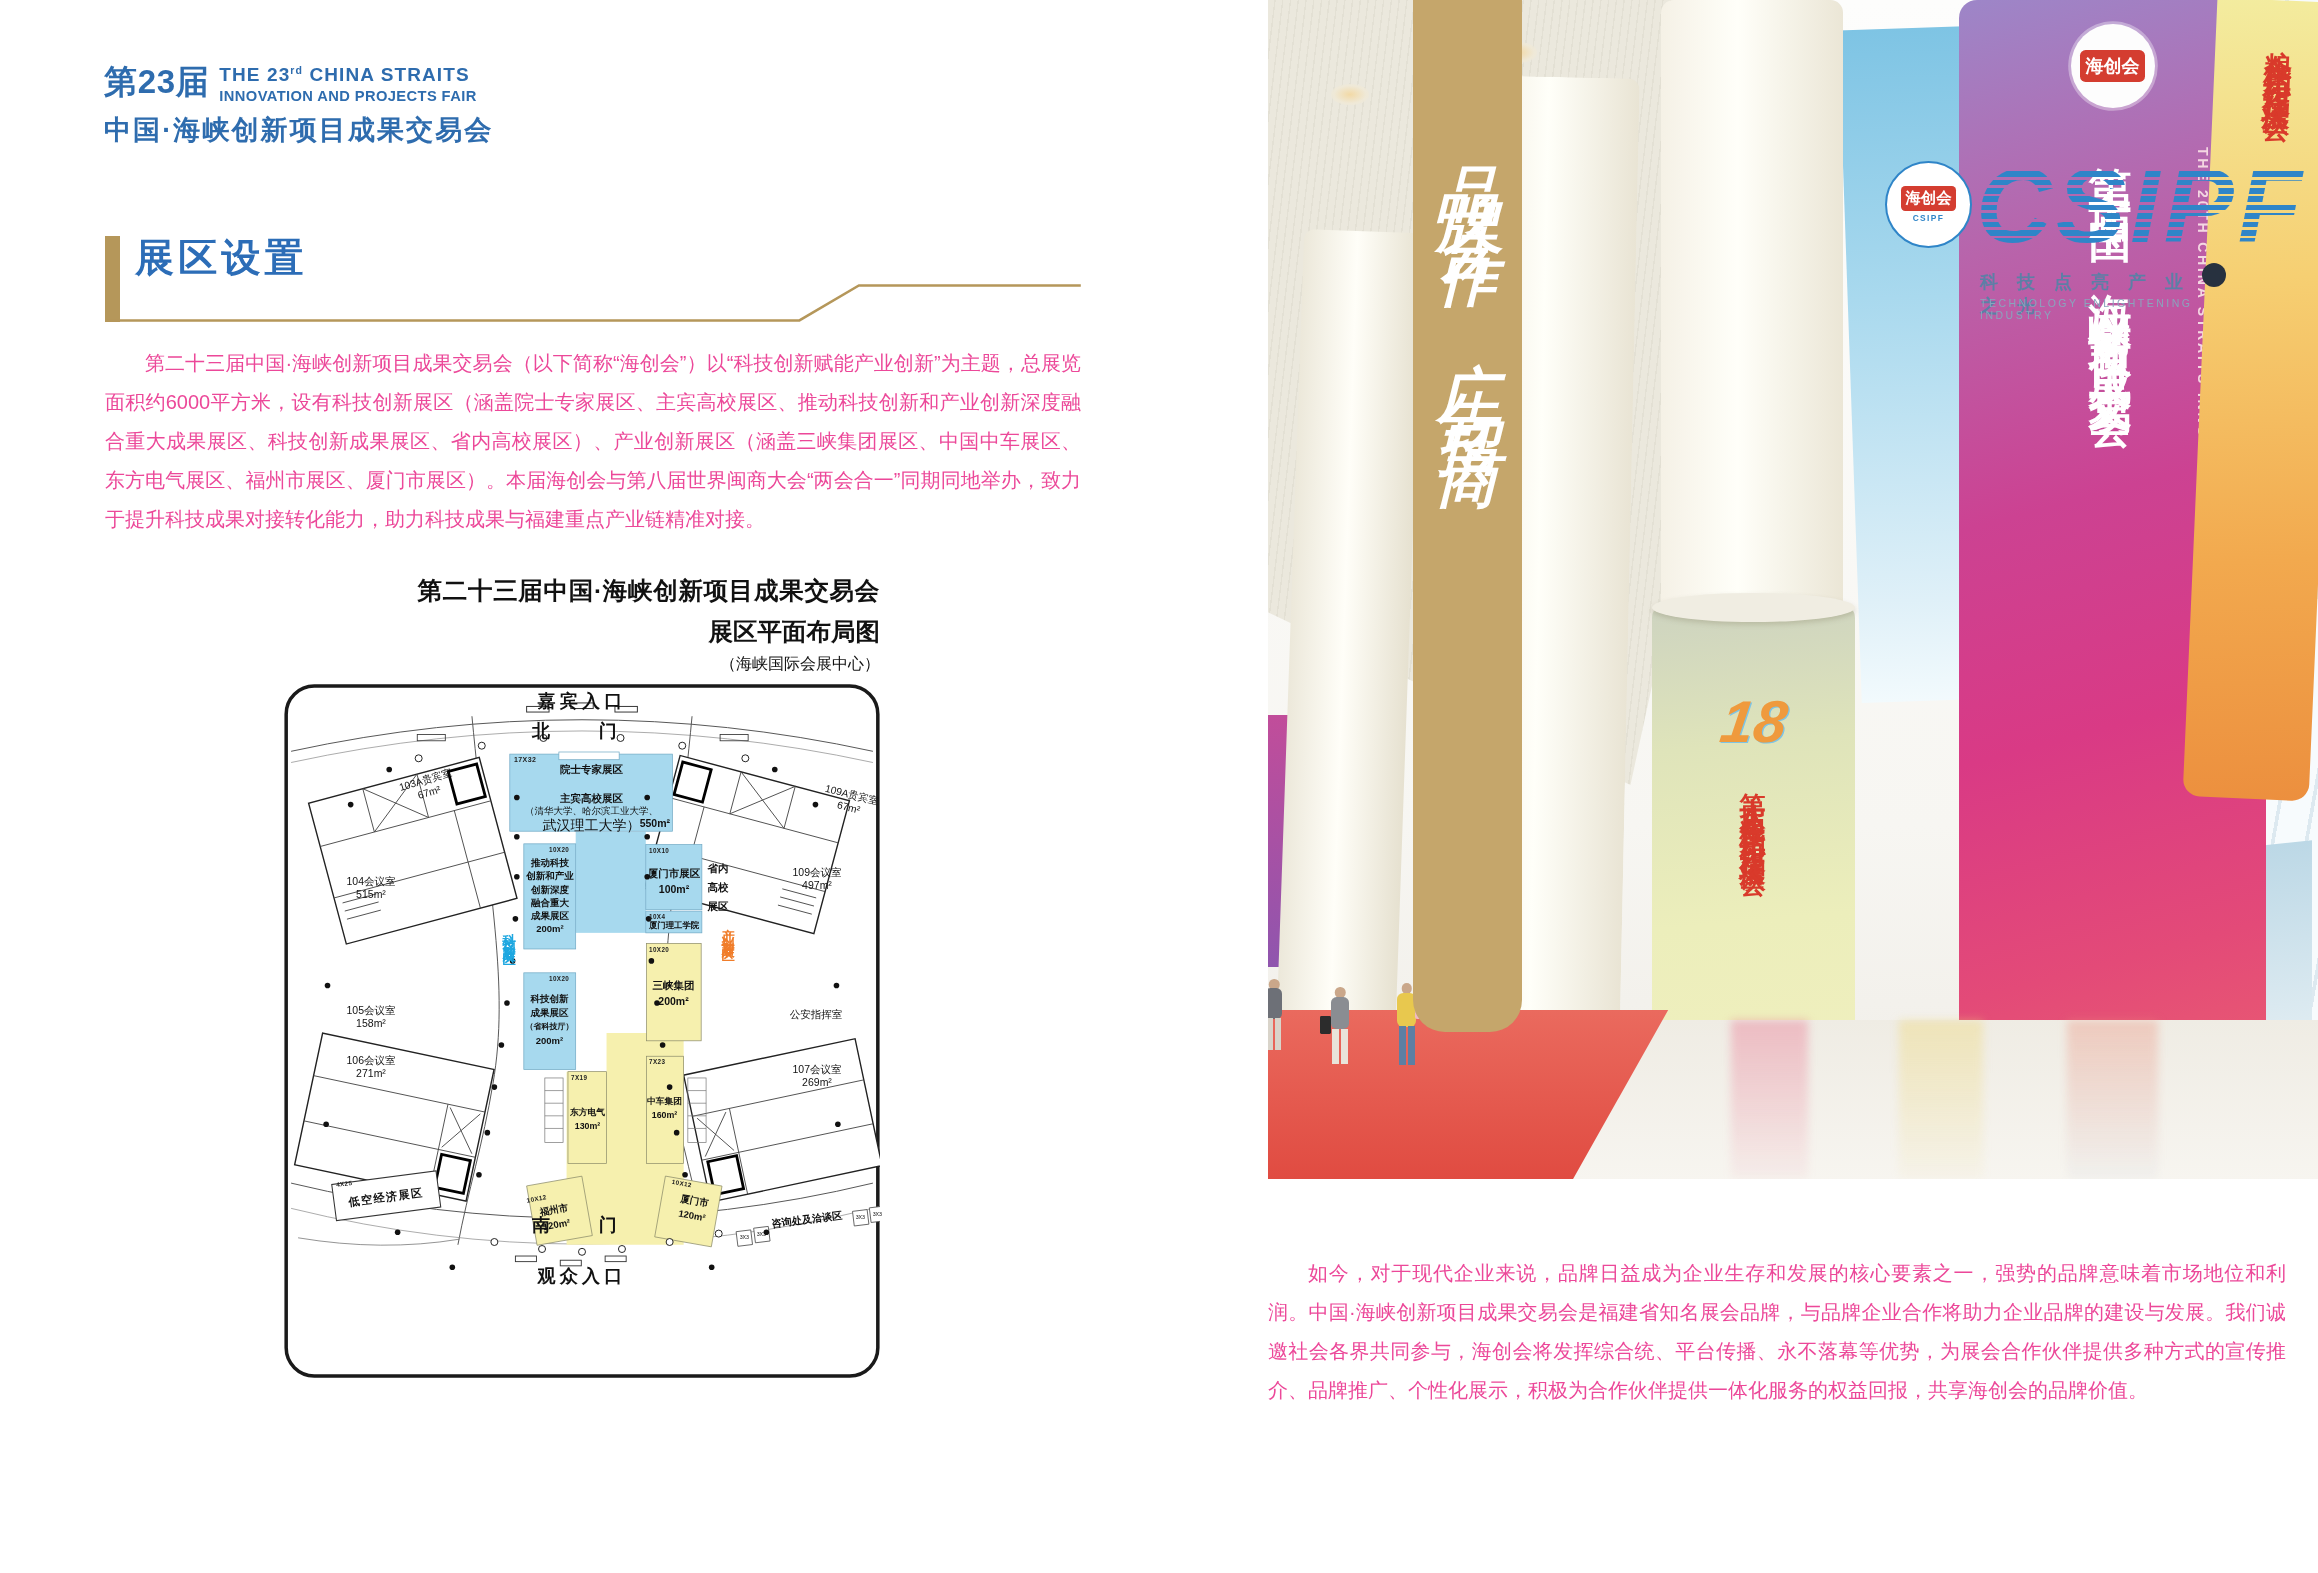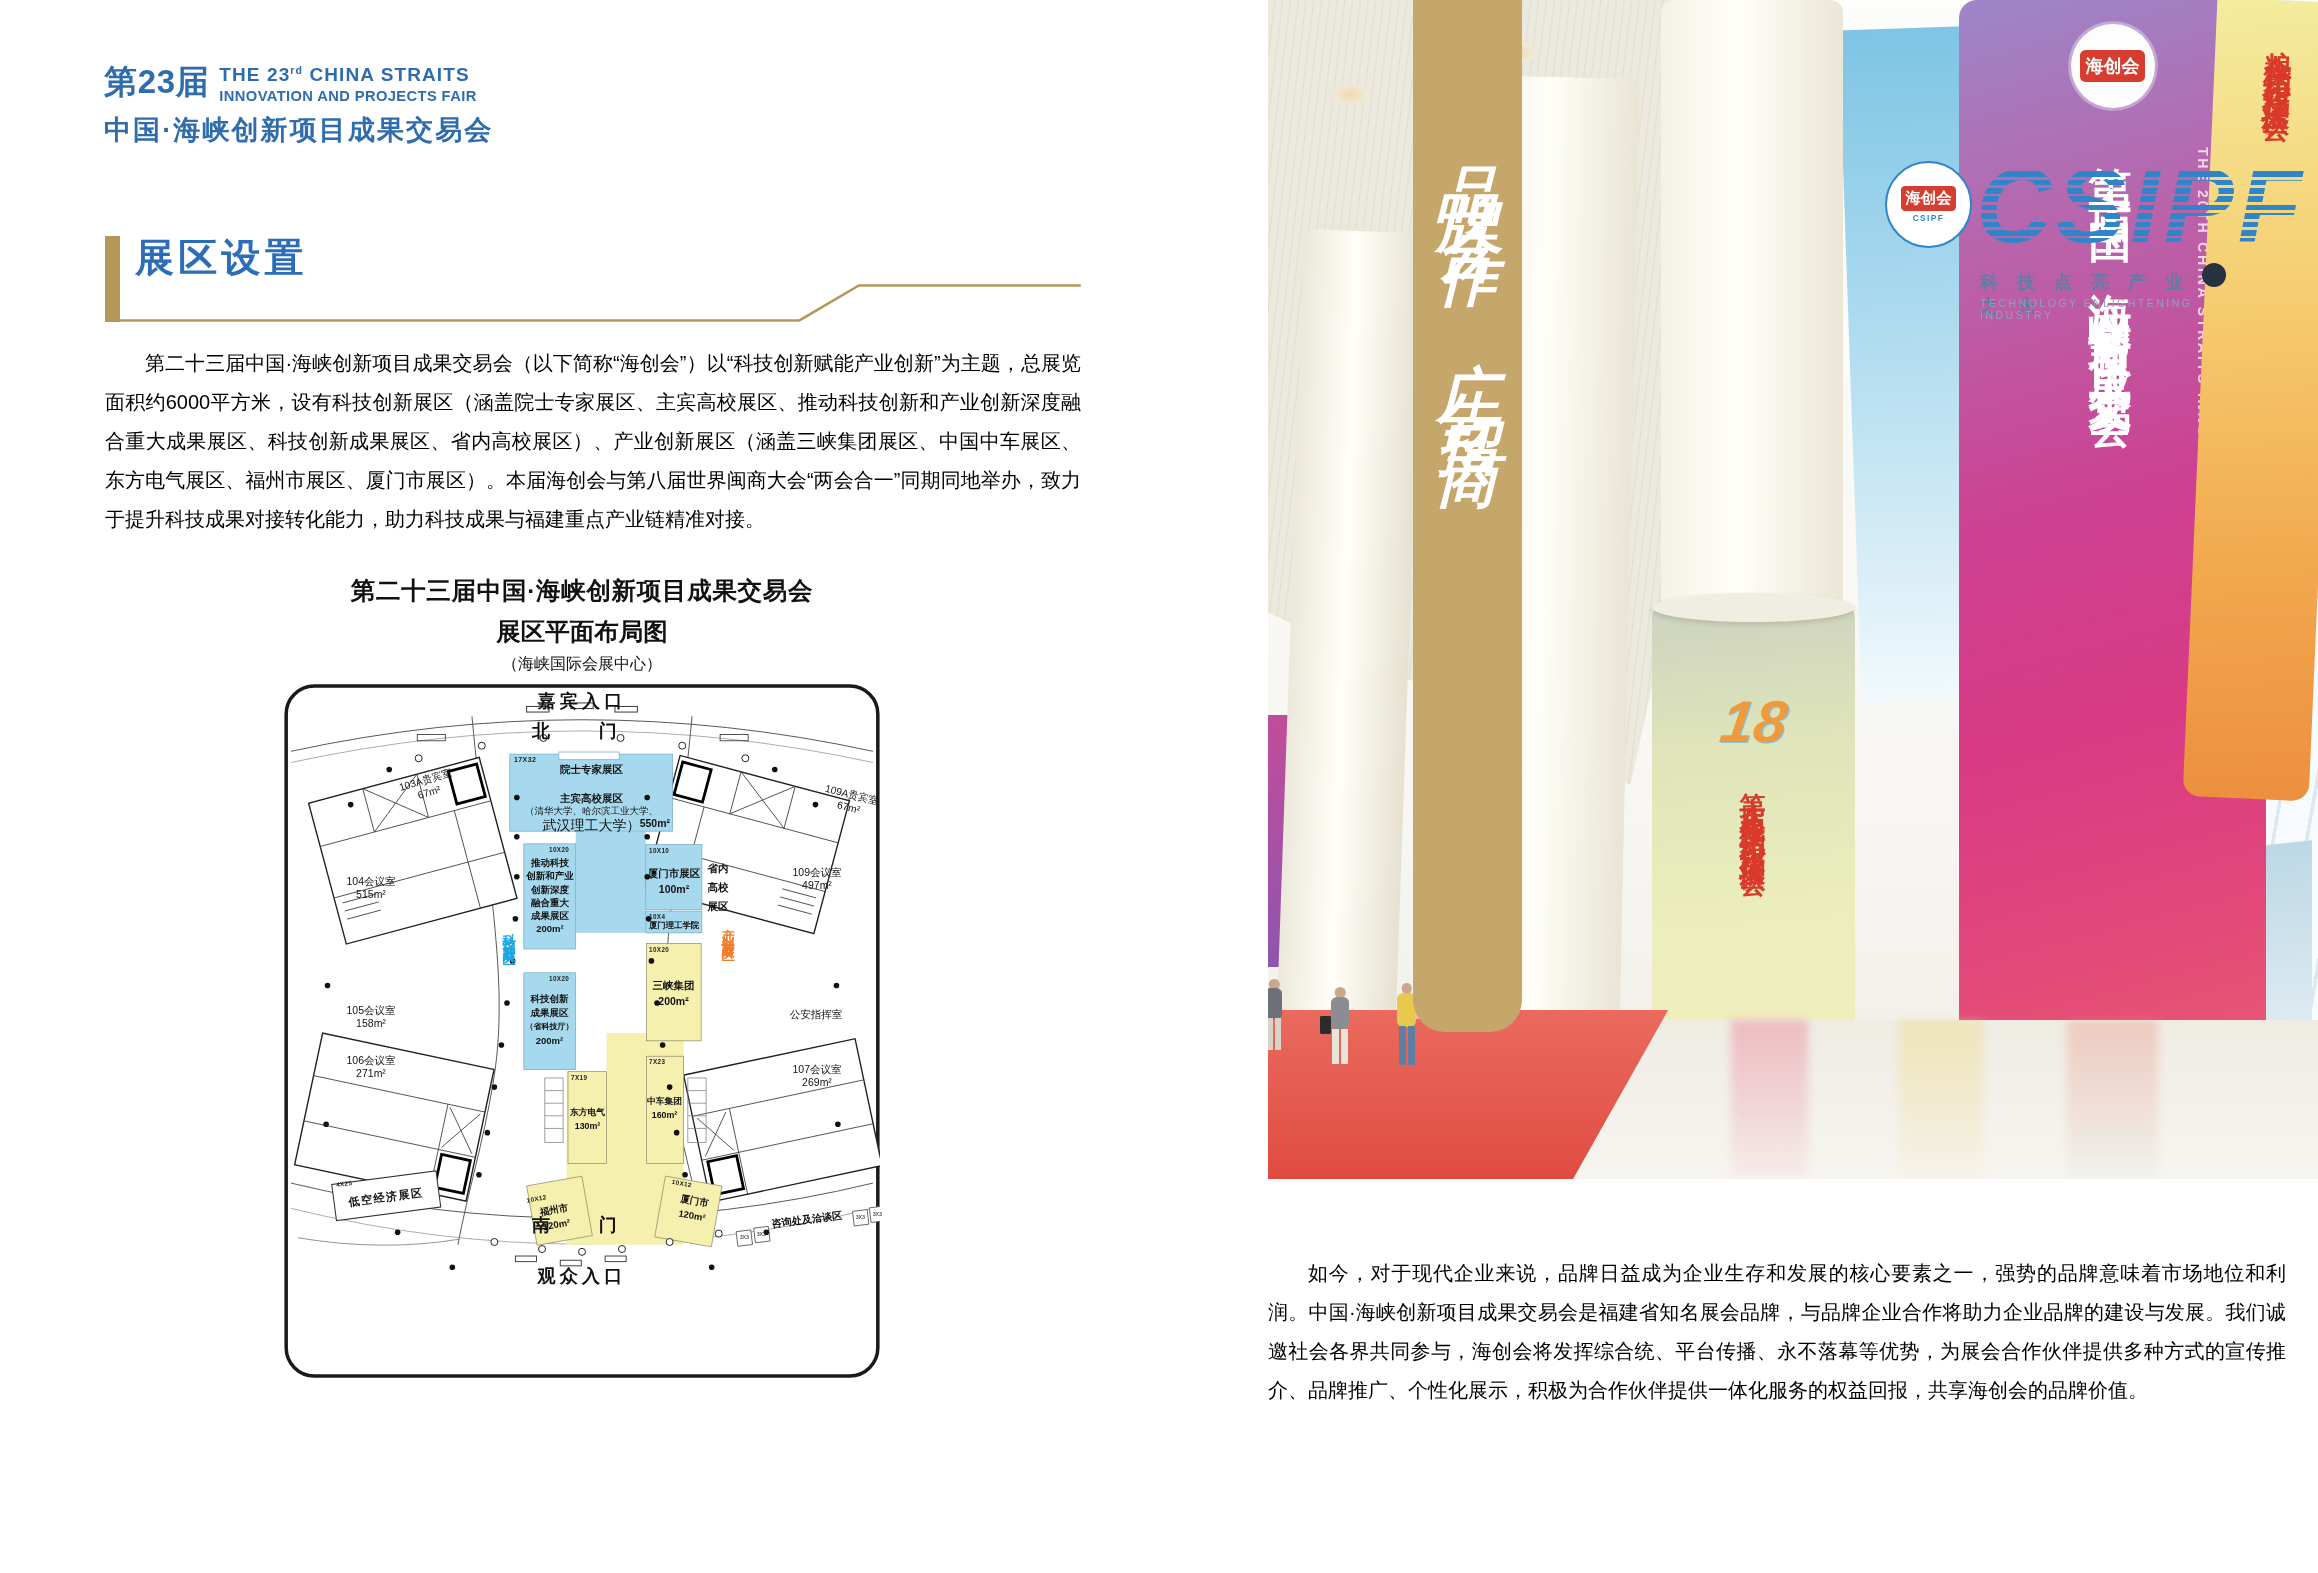--- a/index.html
+++ b/index.html
@@ -8,21 +8,21 @@
   .abs{position:absolute;}
   
   .logo-edition{font-size:33px;font-weight:bold;color:#2e6cae;letter-spacing:0.7px;}
   .logo-en1{font-size:19px;font-weight:bold;color:#2e6cae;letter-spacing:1.1px;}
   .logo-en1 sup{font-size:10.5px;}
   .logo-en2{font-size:14.7px;font-weight:bold;color:#2e6cae;letter-spacing:0.4px;margin-top:1.4px;}
   .logo-cn{font-size:27px;font-weight:bold;color:#2e6cae;letter-spacing:2.1px;}
   .sec-bar{left:105px;top:236px;width:15.4px;height:86px;background:#b5975a;}
   .sec-title{left:135px;top:231px;font-size:39px;font-weight:bold;color:#2c6db7;letter-spacing:4.2px;}
   
-  .para{font-size:20px;line-height:39px;text-align:justify;text-indent:2em;color:#000000;}
+  .para{font-size:20px;line-height:39px;text-align:justify;text-indent:2em;color:#ec4899;}
   
   .plan-title{left:284px;width:596px;text-align:center;color:#111;}
   .pt1{font-size:24.5px;font-weight:bold;letter-spacing:0.7px;}
   .pt2{font-size:24.5px;font-weight:bold;margin-top:8.4px;}
   .pt3{font-size:16px;margin-top:5.6px;}
   
   #plan{left:284px;top:684px;width:596px;height:694px;}
   #plan .lbl{position:absolute;color:#111;text-align:center;line-height:1.25;}
   .tagd{position:absolute;font-size:7px;color:#222;font-weight:bold;letter-spacing:0.4px;}
   .gate{font-size:18px;font-weight:bold;letter-spacing:4.2px;color:#111;}
@@ -61,21 +61,21 @@
   </div>
 
   <div class="abs sec-bar"></div>
   <div class="abs sec-title">展区设置</div>
   <svg class="abs" style="left:104px;top:277px;" width="982" height="49" viewBox="0 0 1400 70">
     <polyline points="2,62 992,62 1077,12 1394,12" fill="none" stroke="#b5975a" stroke-width="3.5"></polyline>
   </svg>
 
   <div class="abs para" style="left:105px;top:344px;width:976px;">第二十三届中国·海峡创新项目成果交易会（以下简称“海创会”）以“科技创新赋能产业创新”为主题，总展览面积约6000平方米，设有科技创新展区（涵盖院士专家展区、主宾高校展区、推动科技创新和产业创新深度融合重大成果展区、科技创新成果展区、省内高校展区）、产业创新展区（涵盖三峡集团展区、中国中车展区、东方电气展区、福州市展区、厦门市展区）。本届海创会与第八届世界闽商大会“两会合一”同期同地举办，致力于提升科技成果对接转化能力，助力科技成果与福建重点产业链精准对接。</div>
 
-  <div class="abs plan-title" style="top:574px;">
+  <div class="abs plan-title" style="top:574px;text-align:right;">
     <div class="pt1">第二十三届中国·海峡创新项目成果交易会</div>
     <div class="pt2">展区平面布局图</div>
     <div class="pt3">（海峡国际会展中心）</div>
   </div>
 
   <div id="plan" class="abs">
     <svg viewBox="0 0 850 990" width="596" height="694">
 
       <rect x="3" y="3" width="844" height="984" rx="40" fill="#ffffff" stroke="#1a1a1a" stroke-width="5"></rect>
 

